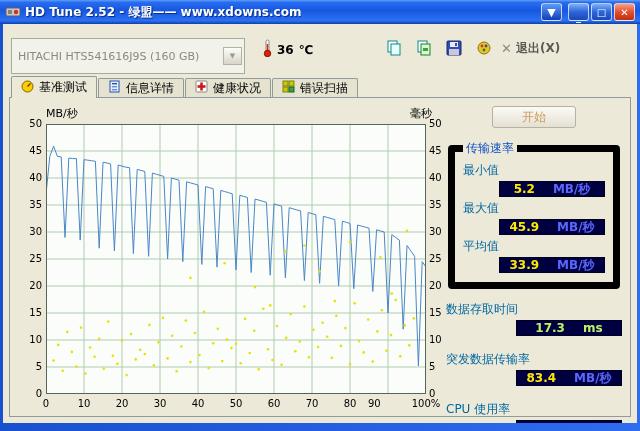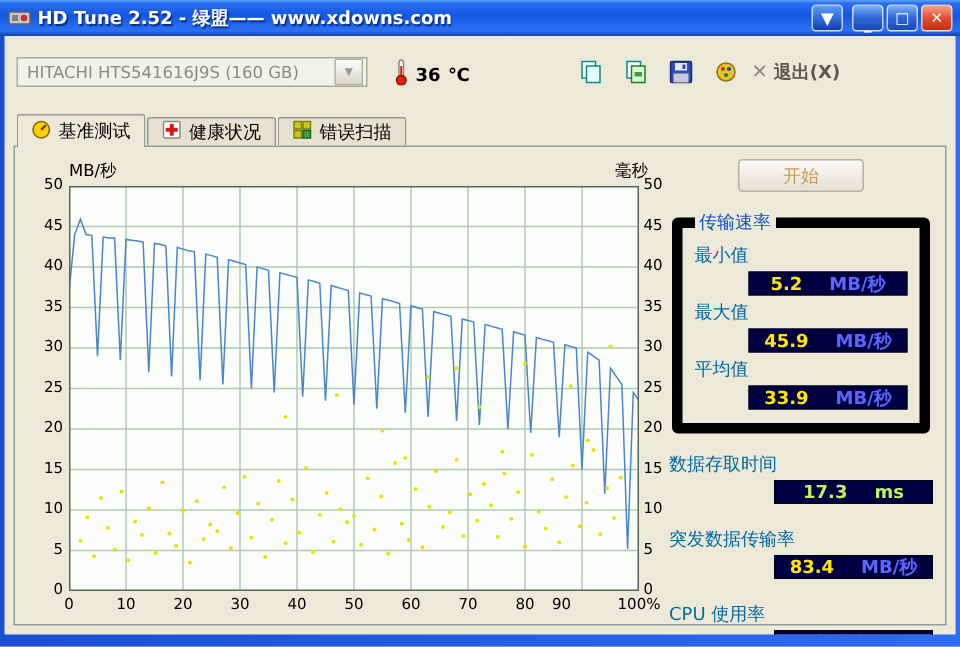--- a/index.html
+++ b/index.html
@@ -16,21 +16,21 @@
   .tb-btn{width:21px;height:18px;border:1px solid rgba(255,255,255,.7);border-radius:3px;
     display:flex;align-items:center;justify-content:center;color:#fff;font-size:10px;font-weight:bold;
     background:linear-gradient(180deg,#7AB0F8,#2E64D8 50%,#1A48B8);cursor:default;box-sizing:border-box;}
   .tb-btn.min span{transform:translateY(4px);}
   .tb-btn.close{background:linear-gradient(180deg,#F8A088,#E05030 50%,#C03010);}
   .tb-btn.dl{margin-right:4px;background:linear-gradient(180deg,#5A9AF8,#1040B8);font-size:11px;}
   
   .wbody{position:absolute;left:3px;right:3px;top:24px;bottom:8px;background:#ECE9D8;overflow:hidden;}
   
   .toolbar{position:absolute;left:8px;top:12px;right:8px;height:26px;}
-  .drive{position:absolute;left:0;top:2px;width:234px;height:20px;border:1px solid #A4AC9C;background:#F2F1EA;
+  .drive{position:absolute;left:0;top:2px;width:234px;height:36px;border:1px solid #A4AC9C;background:#F2F1EA;
     color:#8A8A82;display:flex;align-items:center;padding:0 2px 0 6px;box-sizing:border-box;font-size:11px;}
   .drive .dd{margin-left:auto;width:17px;height:16px;border:1px solid #B4B4A4;color:#9A9A90;font-size:7px;
     background:linear-gradient(#FDFDFB,#D8D4C8);display:flex;align-items:center;justify-content:center;}
   .temp{position:absolute;left:252px;top:3px;display:flex;align-items:center;gap:5px;font-weight:bold;color:#000;}
   .tool-icons{position:absolute;left:372px;top:2px;display:flex;gap:8px;align-items:center;}
   .tool-btn{width:22px;height:20px;display:flex;align-items:center;justify-content:center;}
   .exit{position:absolute;left:490px;top:4px;display:flex;align-items:center;gap:4px;color:#5A5A52;font-weight:bold;}
   .exit .x{color:#8A8A8A;font-size:13px;font-weight:bold;}
   
   .tabs{position:absolute;left:8px;top:52px;display:flex;}
@@ -146,20 +146,29 @@
       </div>
     </div>
 
     <div class="tabs">
       <div class="tab active">
         <span><svg width="13" height="13" viewBox="0 0 13 13">
               <circle cx="6.5" cy="6.5" r="5.5" fill="#F8D000" stroke="#806000"></circle>
               <line x1="6.5" y1="6.5" x2="9.5" y2="3.5" stroke="#803000" stroke-width="1.5"></line>
             </svg></span>
         <span class="lbl">基准测试</span>
+      </div>
+      <div class="tab">
+        <span><svg width="13" height="13" viewBox="0 0 13 13">
+              <rect x="2" y="1" width="9" height="11" fill="#E8F0FF" stroke="#2050B0"></rect>
+              <rect x="4" y="3" width="5" height="1.4" fill="#2050B0"></rect>
+              <rect x="4" y="6" width="5" height="1.4" fill="#6090D0"></rect>
+              <rect x="4" y="9" width="5" height="1.4" fill="#6090D0"></rect>
+            </svg></span>
+        <span class="lbl">信息详情</span>
       </div>
       <div class="tab">
         <span><svg width="13" height="13" viewBox="0 0 13 13">
               <rect x="1" y="1" width="11" height="11" rx="1" fill="#fff" stroke="#888"></rect>
               <rect x="5.2" y="2.5" width="2.6" height="8" fill="#D01818"></rect>
               <rect x="2.5" y="5.2" width="8" height="2.6" fill="#D01818"></rect>
             </svg></span>
         <span class="lbl">健康状况</span>
       </div>
       <div class="tab">

